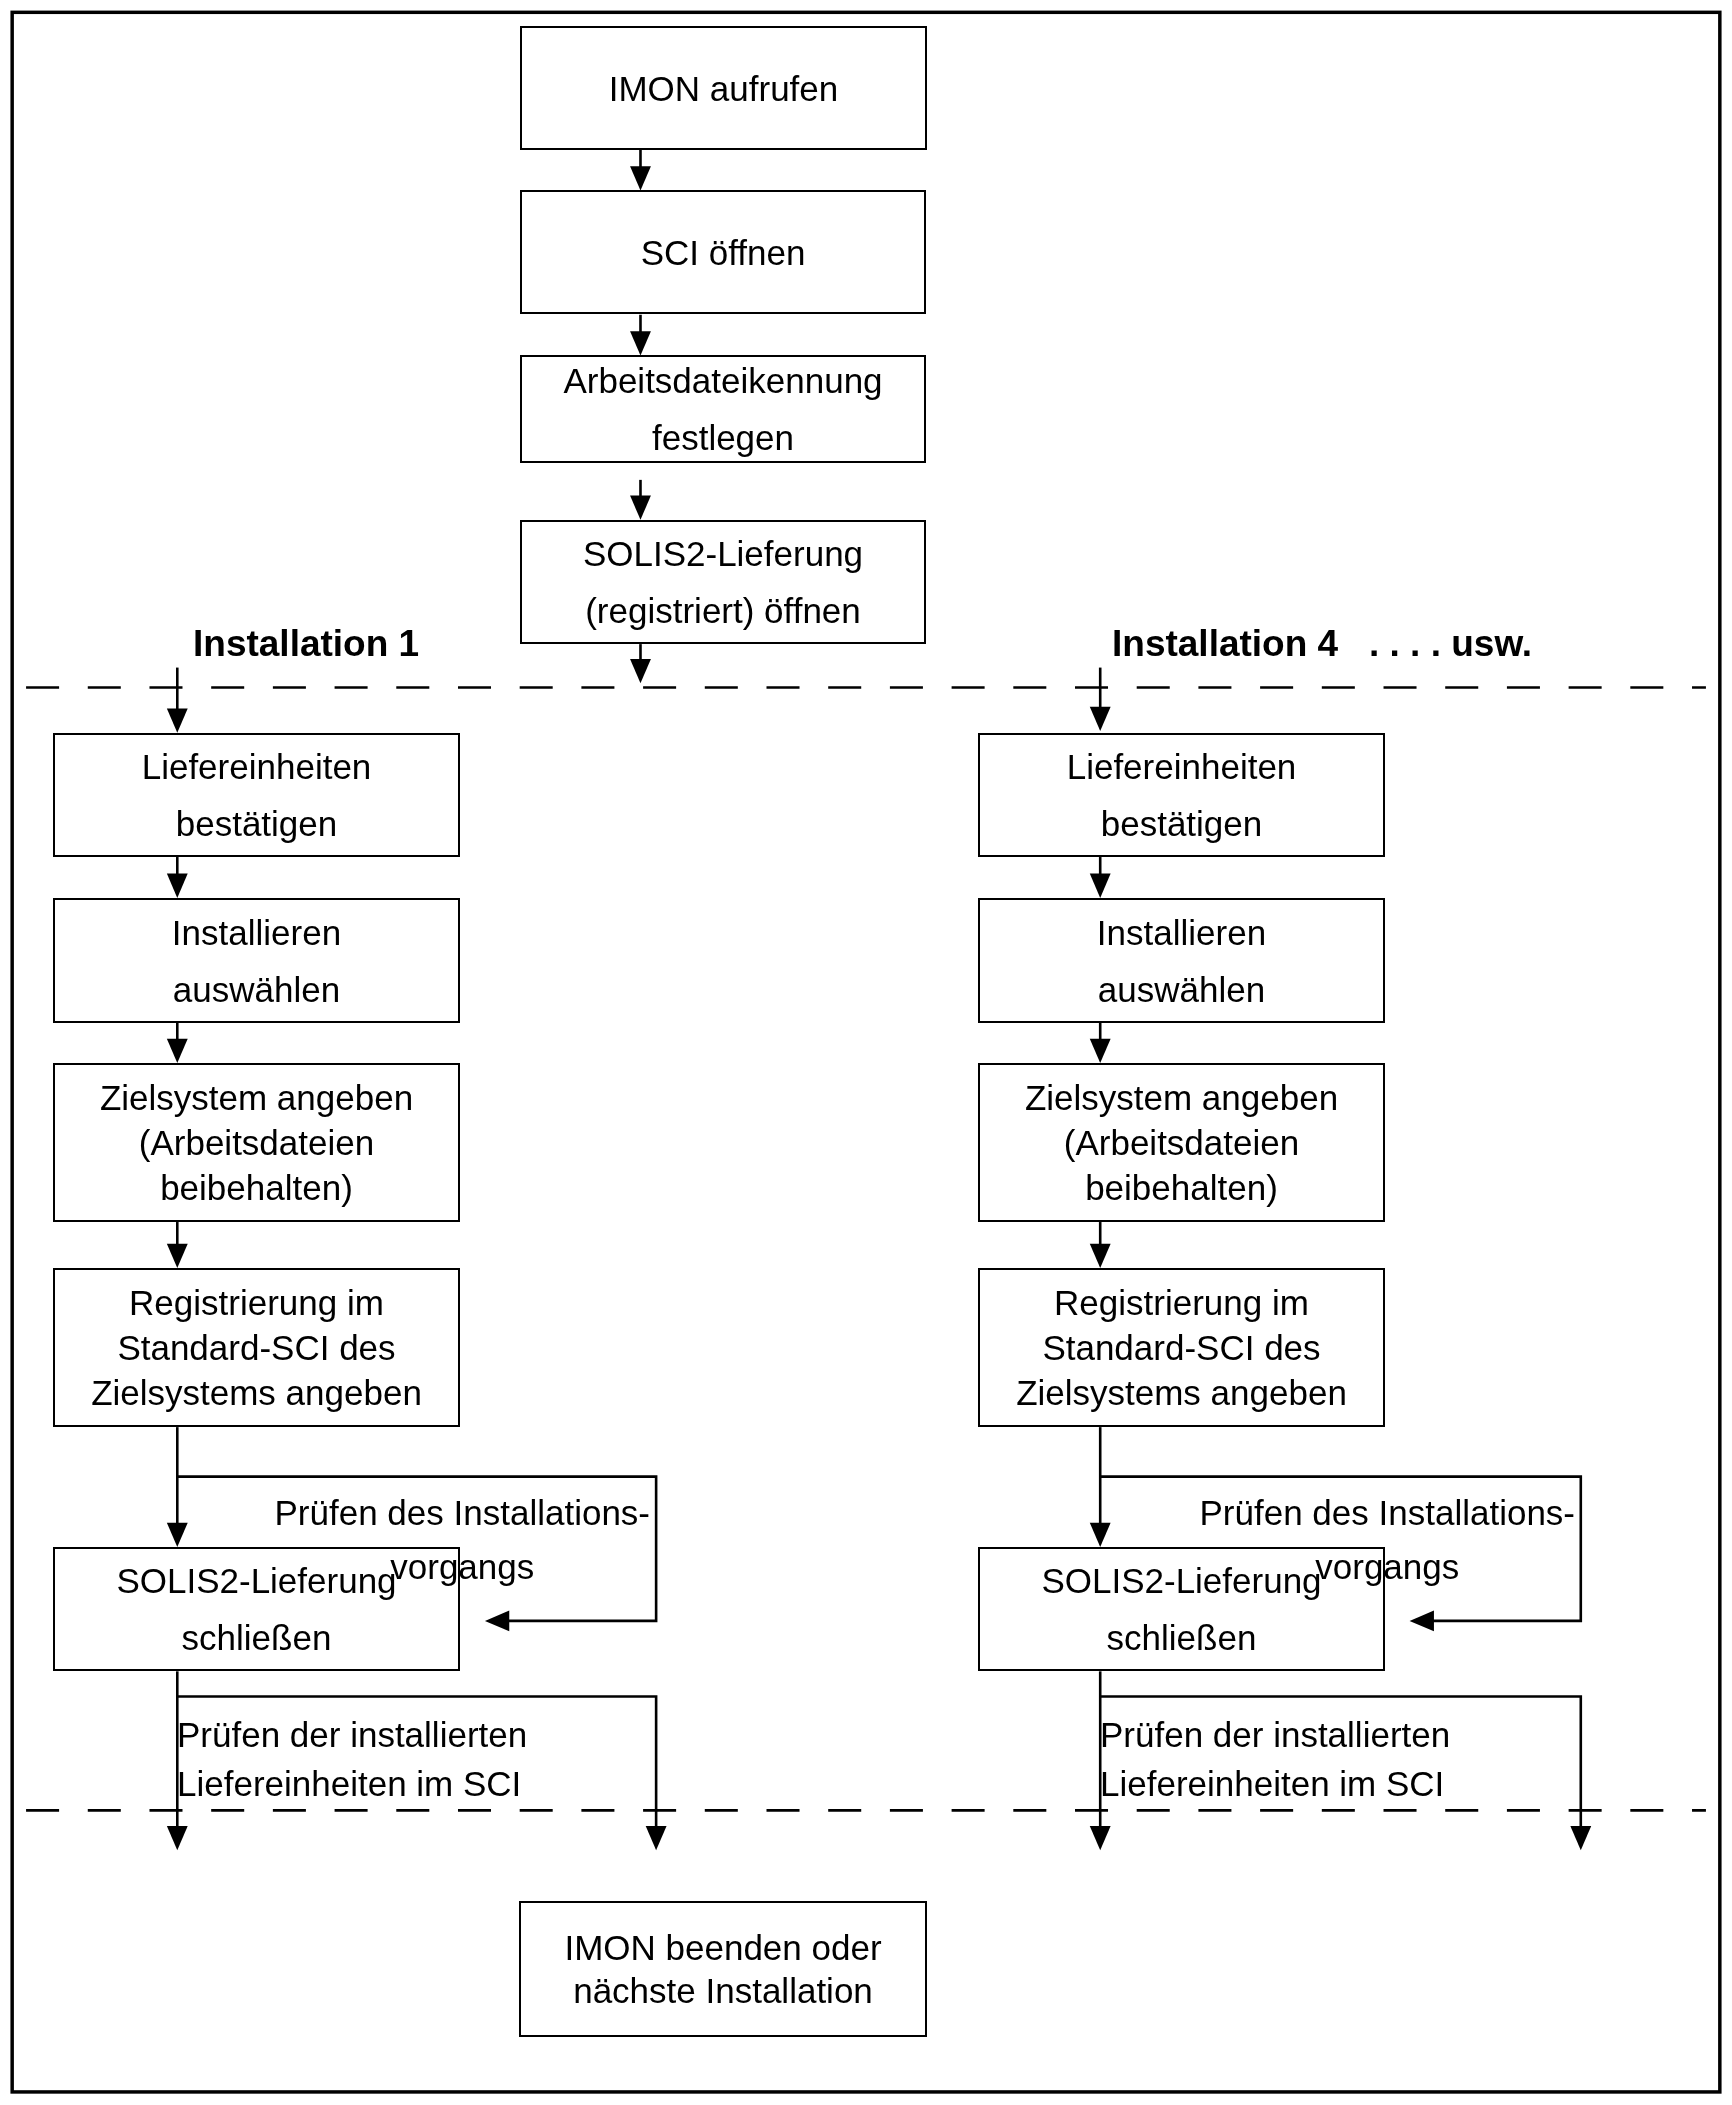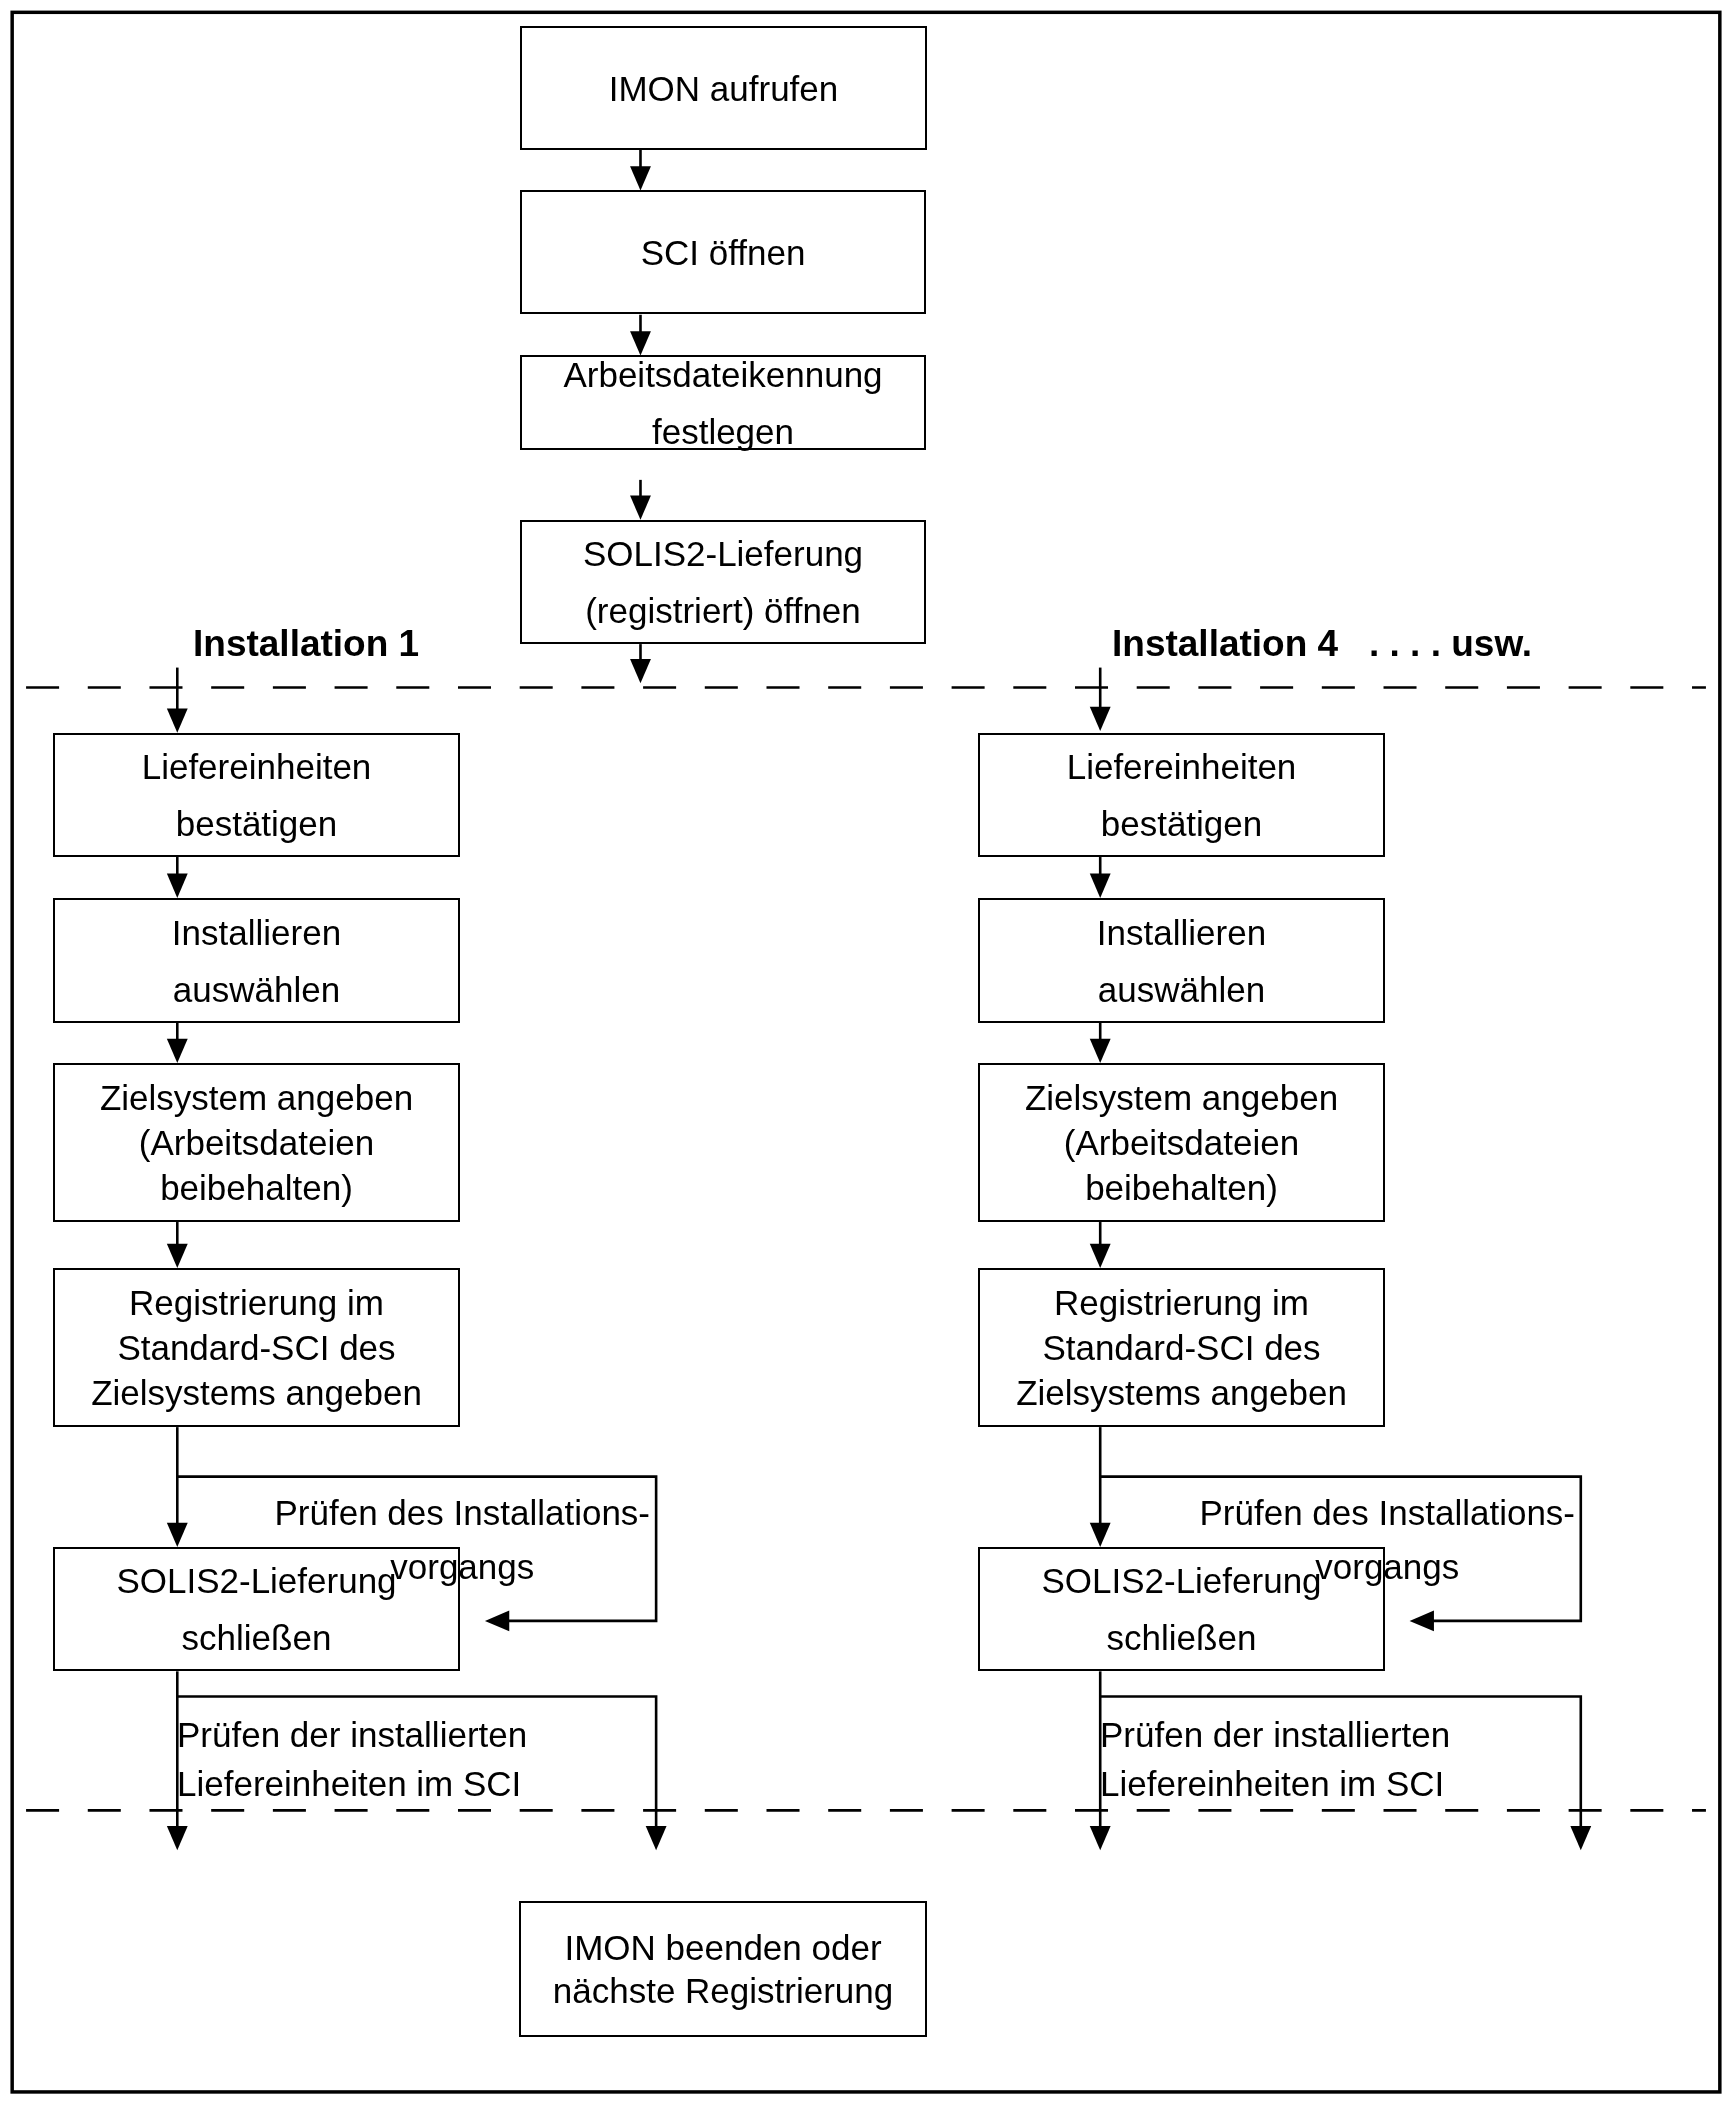--- a/index.html
+++ b/index.html
@@ -111,21 +111,21 @@
     <g stroke="#000000" stroke-width="3" fill="#000000">
       <polyline points="1266,1699 1819,1699 1819,1865 1648,1865" fill="none"></polyline>
       <polygon points="1622,1865 1650,1853 1650,1877" stroke="none"></polygon>
       <polyline points="1266,1952 1819,1952 1819,2106" fill="none"></polyline>
       <polygon points="1807,2101 1831,2101 1819,2129" stroke="none"></polygon>
     </g>
   </svg>
 
   <div class="box" style="left:520px; top:26px; width:407px; height:124px;">IMON aufrufen</div>
   <div class="box" style="left:520px; top:190px; width:406px; height:124px;">SCI öffnen</div>
-  <div class="box" style="left:520px; top:355px; width:406px; height:95px;">Arbeitsdateikennung
+  <div class="box" style="left:520px; top:355px; width:406px; height:108px;">Arbeitsdateikennung
 festlegen</div>
   <div class="box" style="left:520px; top:520px; width:406px; height:124px;">SOLIS2-Lieferung
 (registriert) öffnen</div>
 
   <div class="col-label" style="left:193px; top:624px;">Installation 1</div>
   <div class="col-label" style="left:1112px; top:624px;">Installation 4   . . . . usw.</div>
 
   <div class="box" style="left:53px; top:733px; width:407px; height:124px;">Liefereinheiten
 bestätigen</div>
   <div class="box" style="left:53px; top:898px; width:407px; height:125px;">Installieren
@@ -154,16 +154,16 @@
 Standard-SCI des
 Zielsystems angeben</div>
   <div class="box" style="left:978px; top:1547px; width:407px; height:124px;">SOLIS2-Lieferung
 schließen</div>
   <div class="anno right-aligned" style="right:157px; top:1486px;">Prüfen des Installations-
 vorgangs</div>
   <div class="anno centered" style="left:1100px; top:1710px; width:481px;">Prüfen der installierten
 Liefereinheiten im SCI</div>
 
   <div class="box tight" style="left:519px; top:1901px; width:408px; height:136px;">IMON beenden oder
-nächste Registrierung</div>
+nächste Installation</div>
 
 </div>
 
 
 </body></html>

